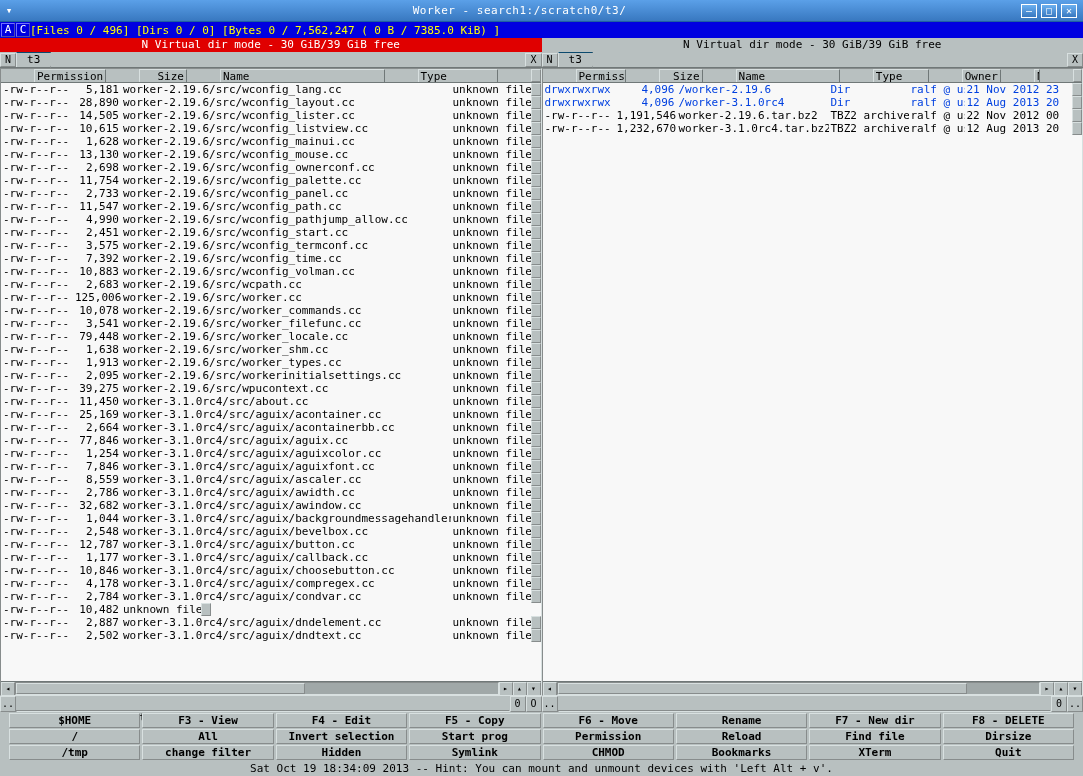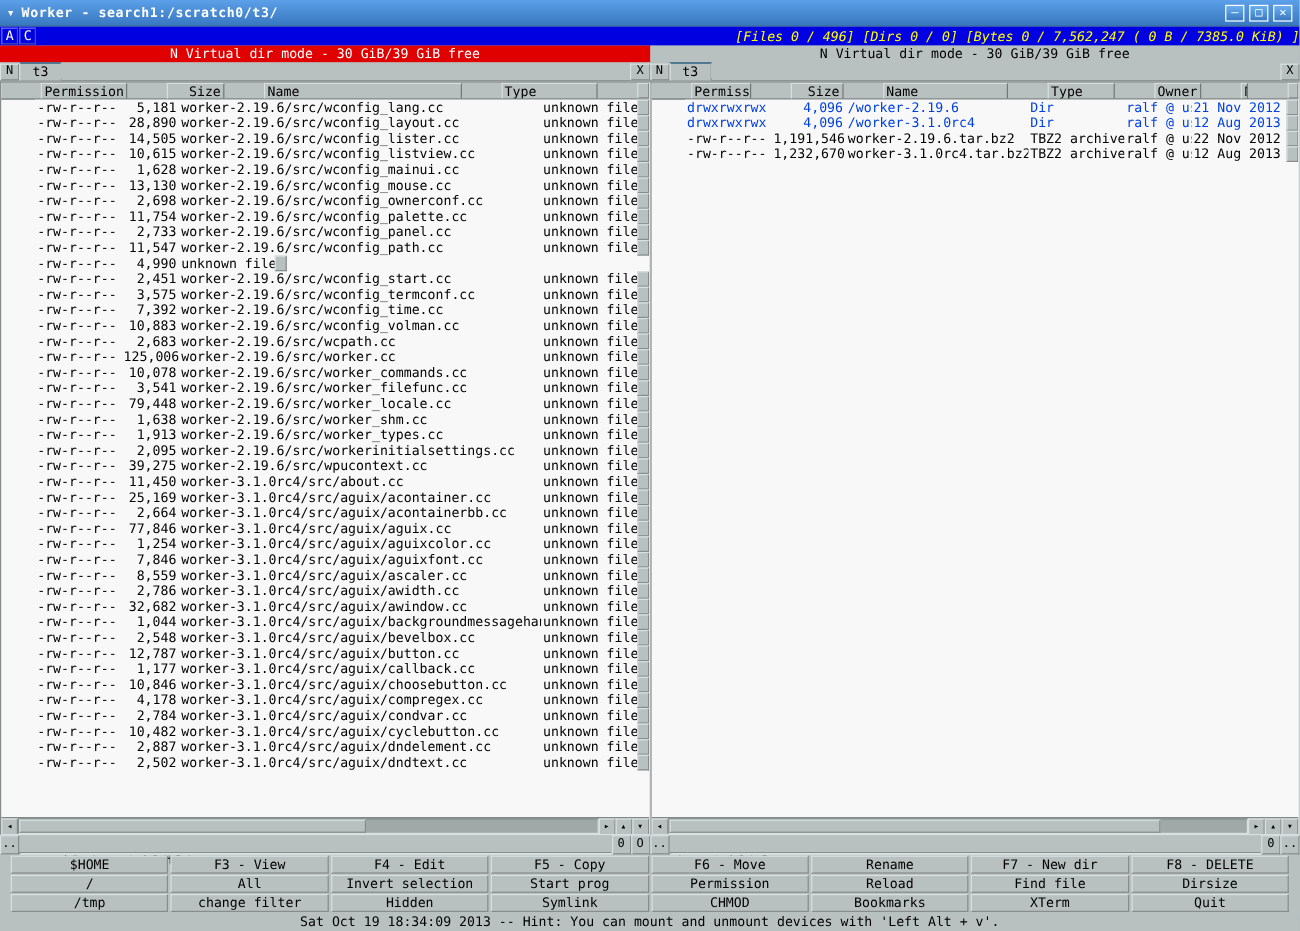--- a/index.html
+++ b/index.html
@@ -15,21 +15,21 @@
 .titlebar {
   height: 22px;
   background: linear-gradient(to bottom, #5ba0e8, #3878c0);
   color: #fff;
   display: flex;
   align-items: center;
   border-bottom: 1px solid #2060a0;
   position: relative;
 }
 .titlebar-left { width: 18px; height: 100%; display: flex; align-items: center; justify-content: center; }
-.titlebar-title { flex: 1; text-align: left; font-weight: bold; letter-spacing: .5px; }
+.titlebar-title { flex: 1; text-align: center; font-weight: normal; letter-spacing: .5px; }
 .titlebar-buttons { display: flex; gap: 4px; padding-right: 6px; }
 .titlebar-btn {
   width: 16px; height: 14px;
   background: linear-gradient(to bottom, #6cb0f0, #3878c0);
   border: 1px solid #fff;
   color: #fff;
   display: flex; align-items: center; justify-content: center;
   font-size: 10px;
 }
 .topbar {
@@ -43,23 +43,22 @@
   width: 14px; height: 14px;
   background: #0000e0;
   border: 1px outset #7070ff;
   color: #fff;
   text-align: center;
   line-height: 12px;
   margin-left: 1px;
 }
 .topbar-stats {
   flex: 1;
-  text-align: right;
+  text-align: left;
   color: #ffff00;
-  font-style: italic;
 }
 .statusbars { display: flex; height: 14px; }
 .statusbar {
   flex: 1;
   text-align: center;
   line-height: 14px;
   white-space: nowrap;
   overflow: hidden;
 }
 .statusbar.active { background: #e00000; color: #fff; }
@@ -115,21 +114,20 @@
   line-height: 13px;
   white-space: nowrap;
   overflow: hidden;
   margin-left: 33px;
 }
 .file-list {
   flex: 1;
   overflow: hidden;
   background: #f8f8f8;
   white-space: nowrap;
-  margin-left: 28px;
 }
 .file-row { display: flex; line-height: 13px; height: 13px; }
 .file-row.dir { color: #0040e0; }
 .file-row span { padding: 0 2px; overflow: hidden; }
 .c-perm { width: 72px; }
 .c-size { width: 48px; text-align: right; }
 .c-name { flex: 1; }
 .c-type { width: 80px; }
 .c-sb   { width: 10px; background:#b8c0c0; border:1px outset #d8e0e0; }
 .c2-perm { width: 72px; }
@@ -179,20 +177,21 @@
 .buttonrow { display: flex; height: 15px; margin-bottom: 1px; }
 .btn {
   flex: 1;
   background: #b8c0c0;
   border: 1px outset #d8e0e0;
   text-align: center;
   line-height: 13px;
   margin: 0 1px;
   white-space: nowrap;
   overflow: hidden;
+  font-weight: bold;
 }
 .hintbar {
   height: 14px;
   text-align: center;
   line-height: 14px;
   background: #b8c0c0;
   color: #000;
 }
 </style>
 </head>
@@ -313,20 +312,21 @@
           <div class="file-row">
             <span class="c-perm">-rw-r--r--</span>
             <span class="c-size">11,547</span>
             <span class="c-name">worker-2.19.6/src/wconfig_path.cc</span>
             <span class="c-type">unknown file</span>
             <span class="c-sb"></span>
           </div>
           <div class="file-row">
             <span class="c-perm">-rw-r--r--</span>
             <span class="c-size">4,990</span>
+            <span class="c-name">worker-2.19.6/src/wconfig_pathjump_allow.cc</span>
             <span class="c-type">unknown file</span>
             <span class="c-sb"></span>
           </div>
           <div class="file-row">
             <span class="c-perm">-rw-r--r--</span>
             <span class="c-size">2,451</span>
             <span class="c-name">worker-2.19.6/src/wconfig_start.cc</span>
             <span class="c-type">unknown file</span>
             <span class="c-sb"></span>
           </div>
@@ -522,21 +522,20 @@
           <div class="file-row">
             <span class="c-perm">-rw-r--r--</span>
             <span class="c-size">2,784</span>
             <span class="c-name">worker-3.1.0rc4/src/aguix/condvar.cc</span>
             <span class="c-type">unknown file</span>
             <span class="c-sb"></span>
           </div>
           <div class="file-row">
             <span class="c-perm">-rw-r--r--</span>
             <span class="c-size">10,482</span>
-            <span class="c-name">worker-3.1.0rc4/src/aguix/cyclebutton.cc</span>
             <span class="c-type">unknown file</span>
             <span class="c-sb"></span>
           </div>
           <div class="file-row">
             <span class="c-perm">-rw-r--r--</span>
             <span class="c-size">2,887</span>
             <span class="c-name">worker-3.1.0rc4/src/aguix/dndelement.cc</span>
             <span class="c-type">unknown file</span>
             <span class="c-sb"></span>
           </div>

